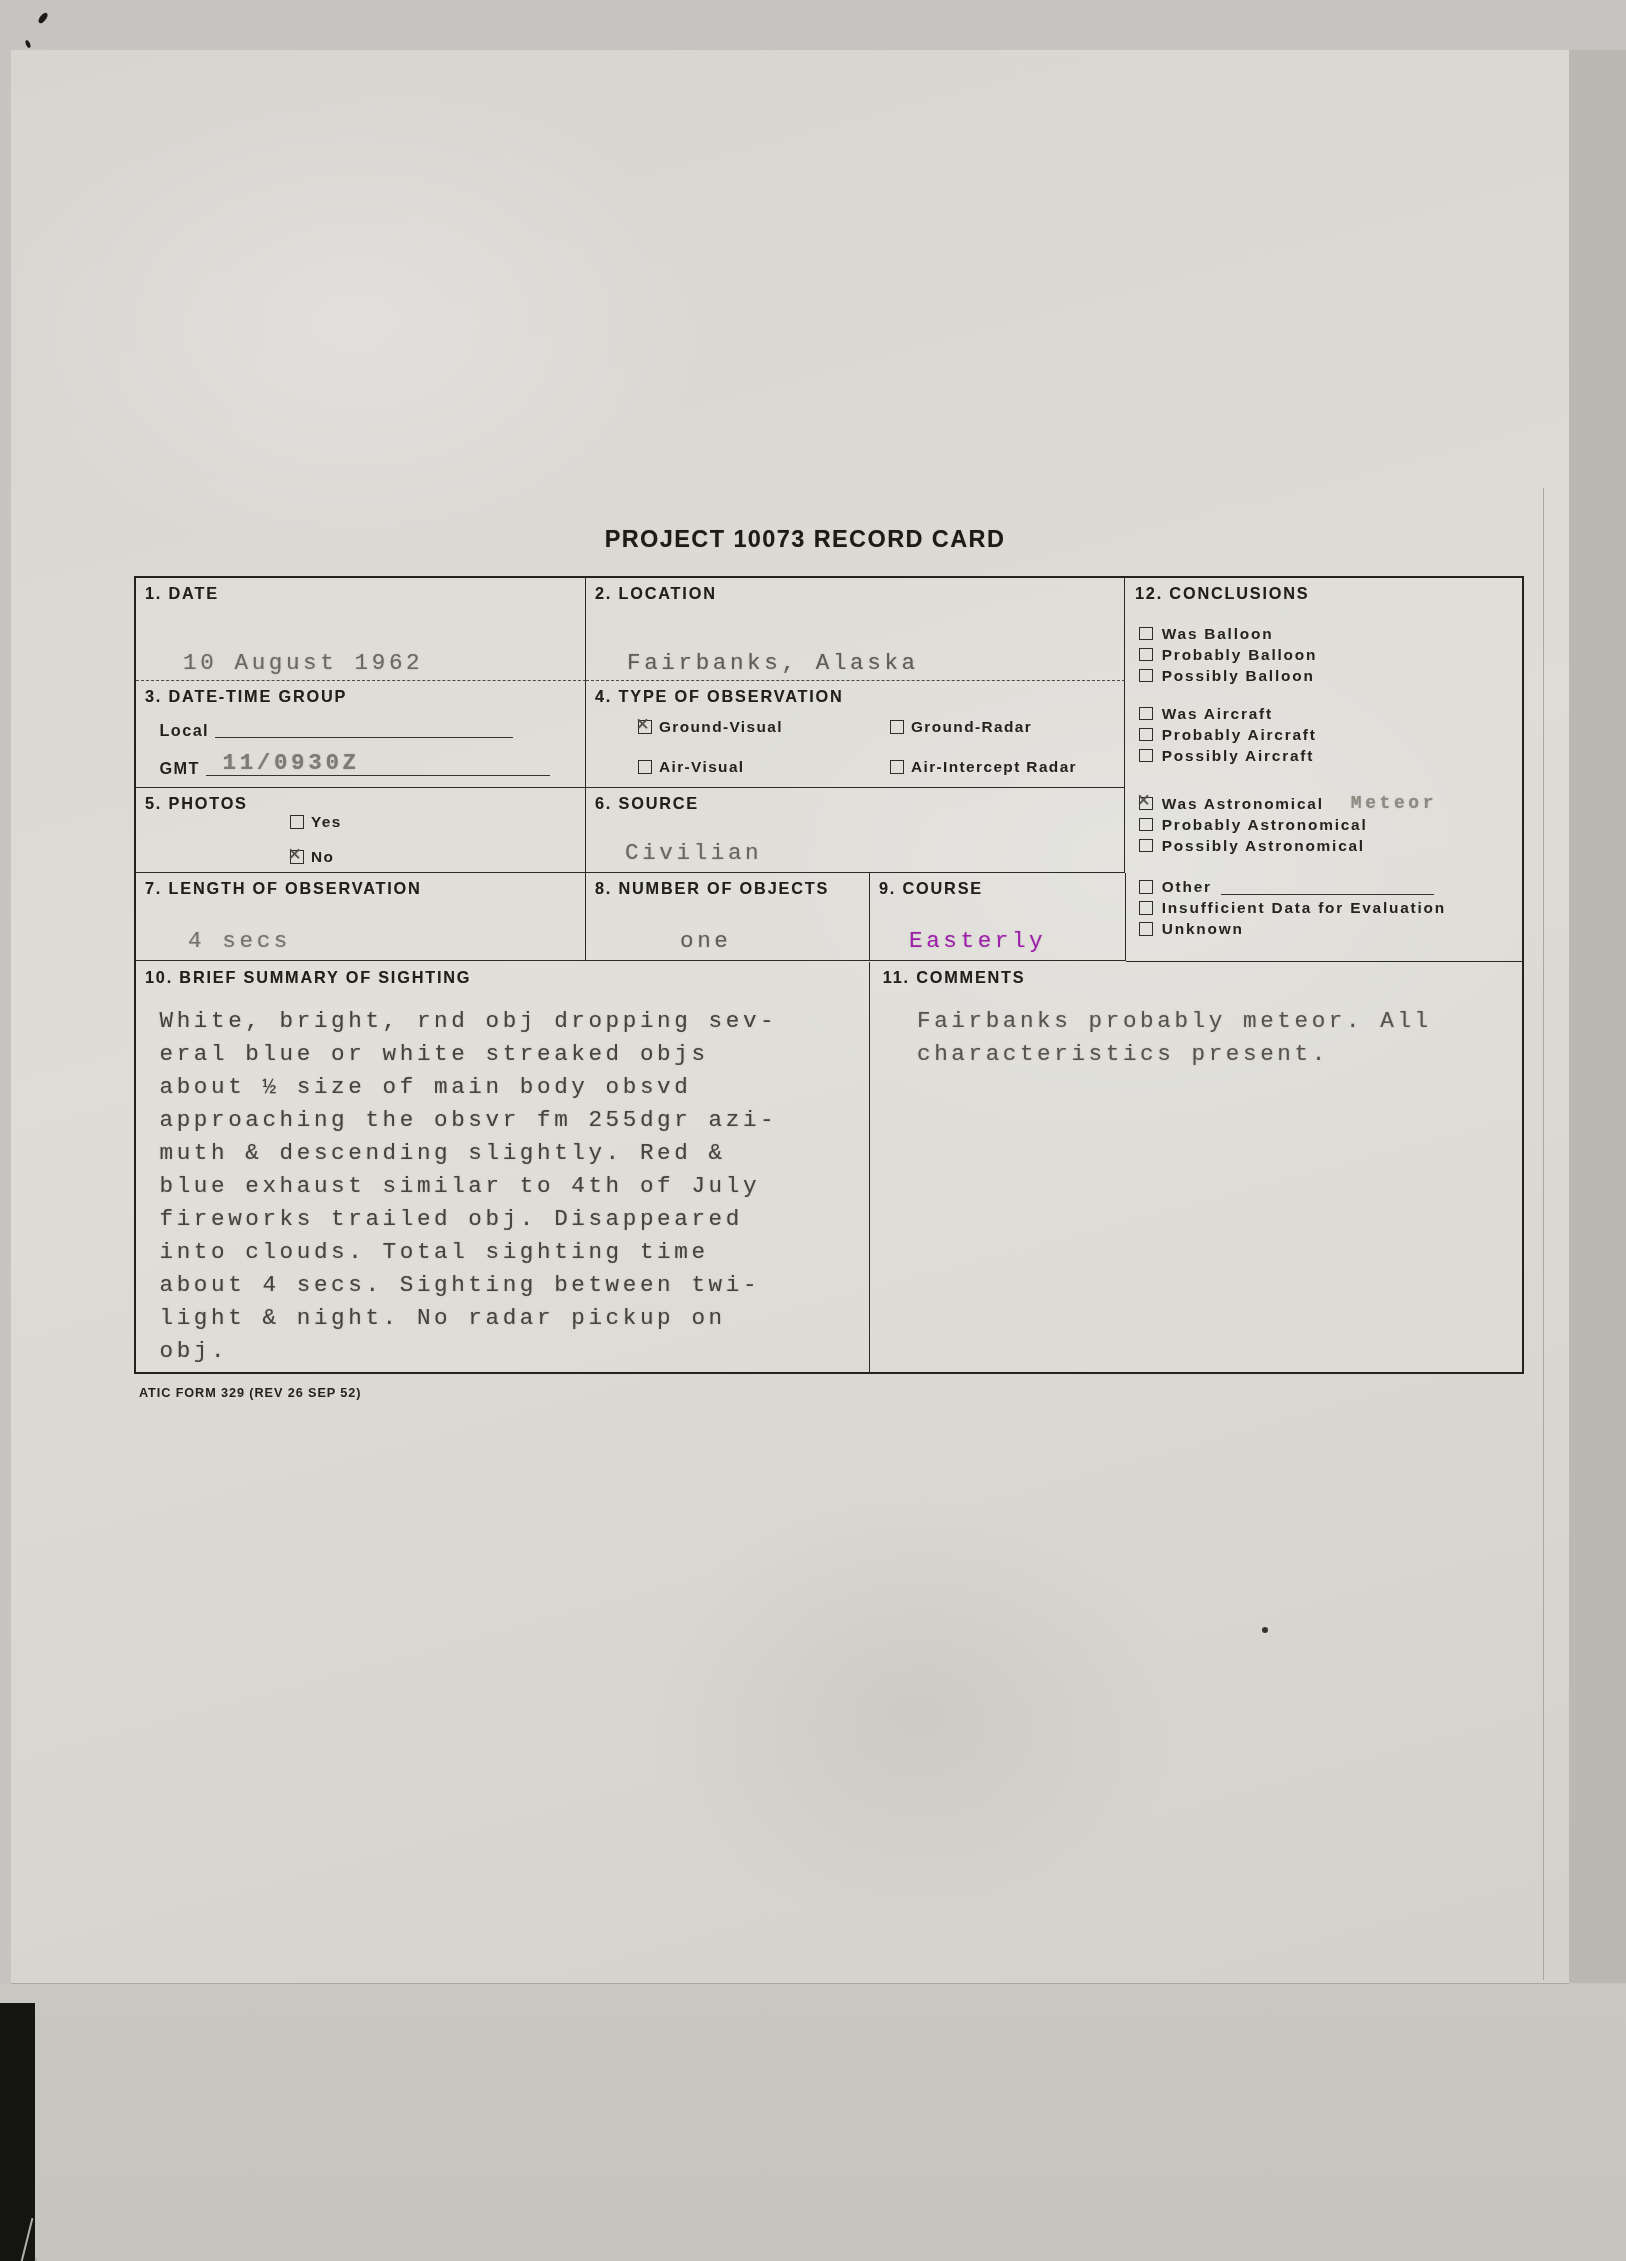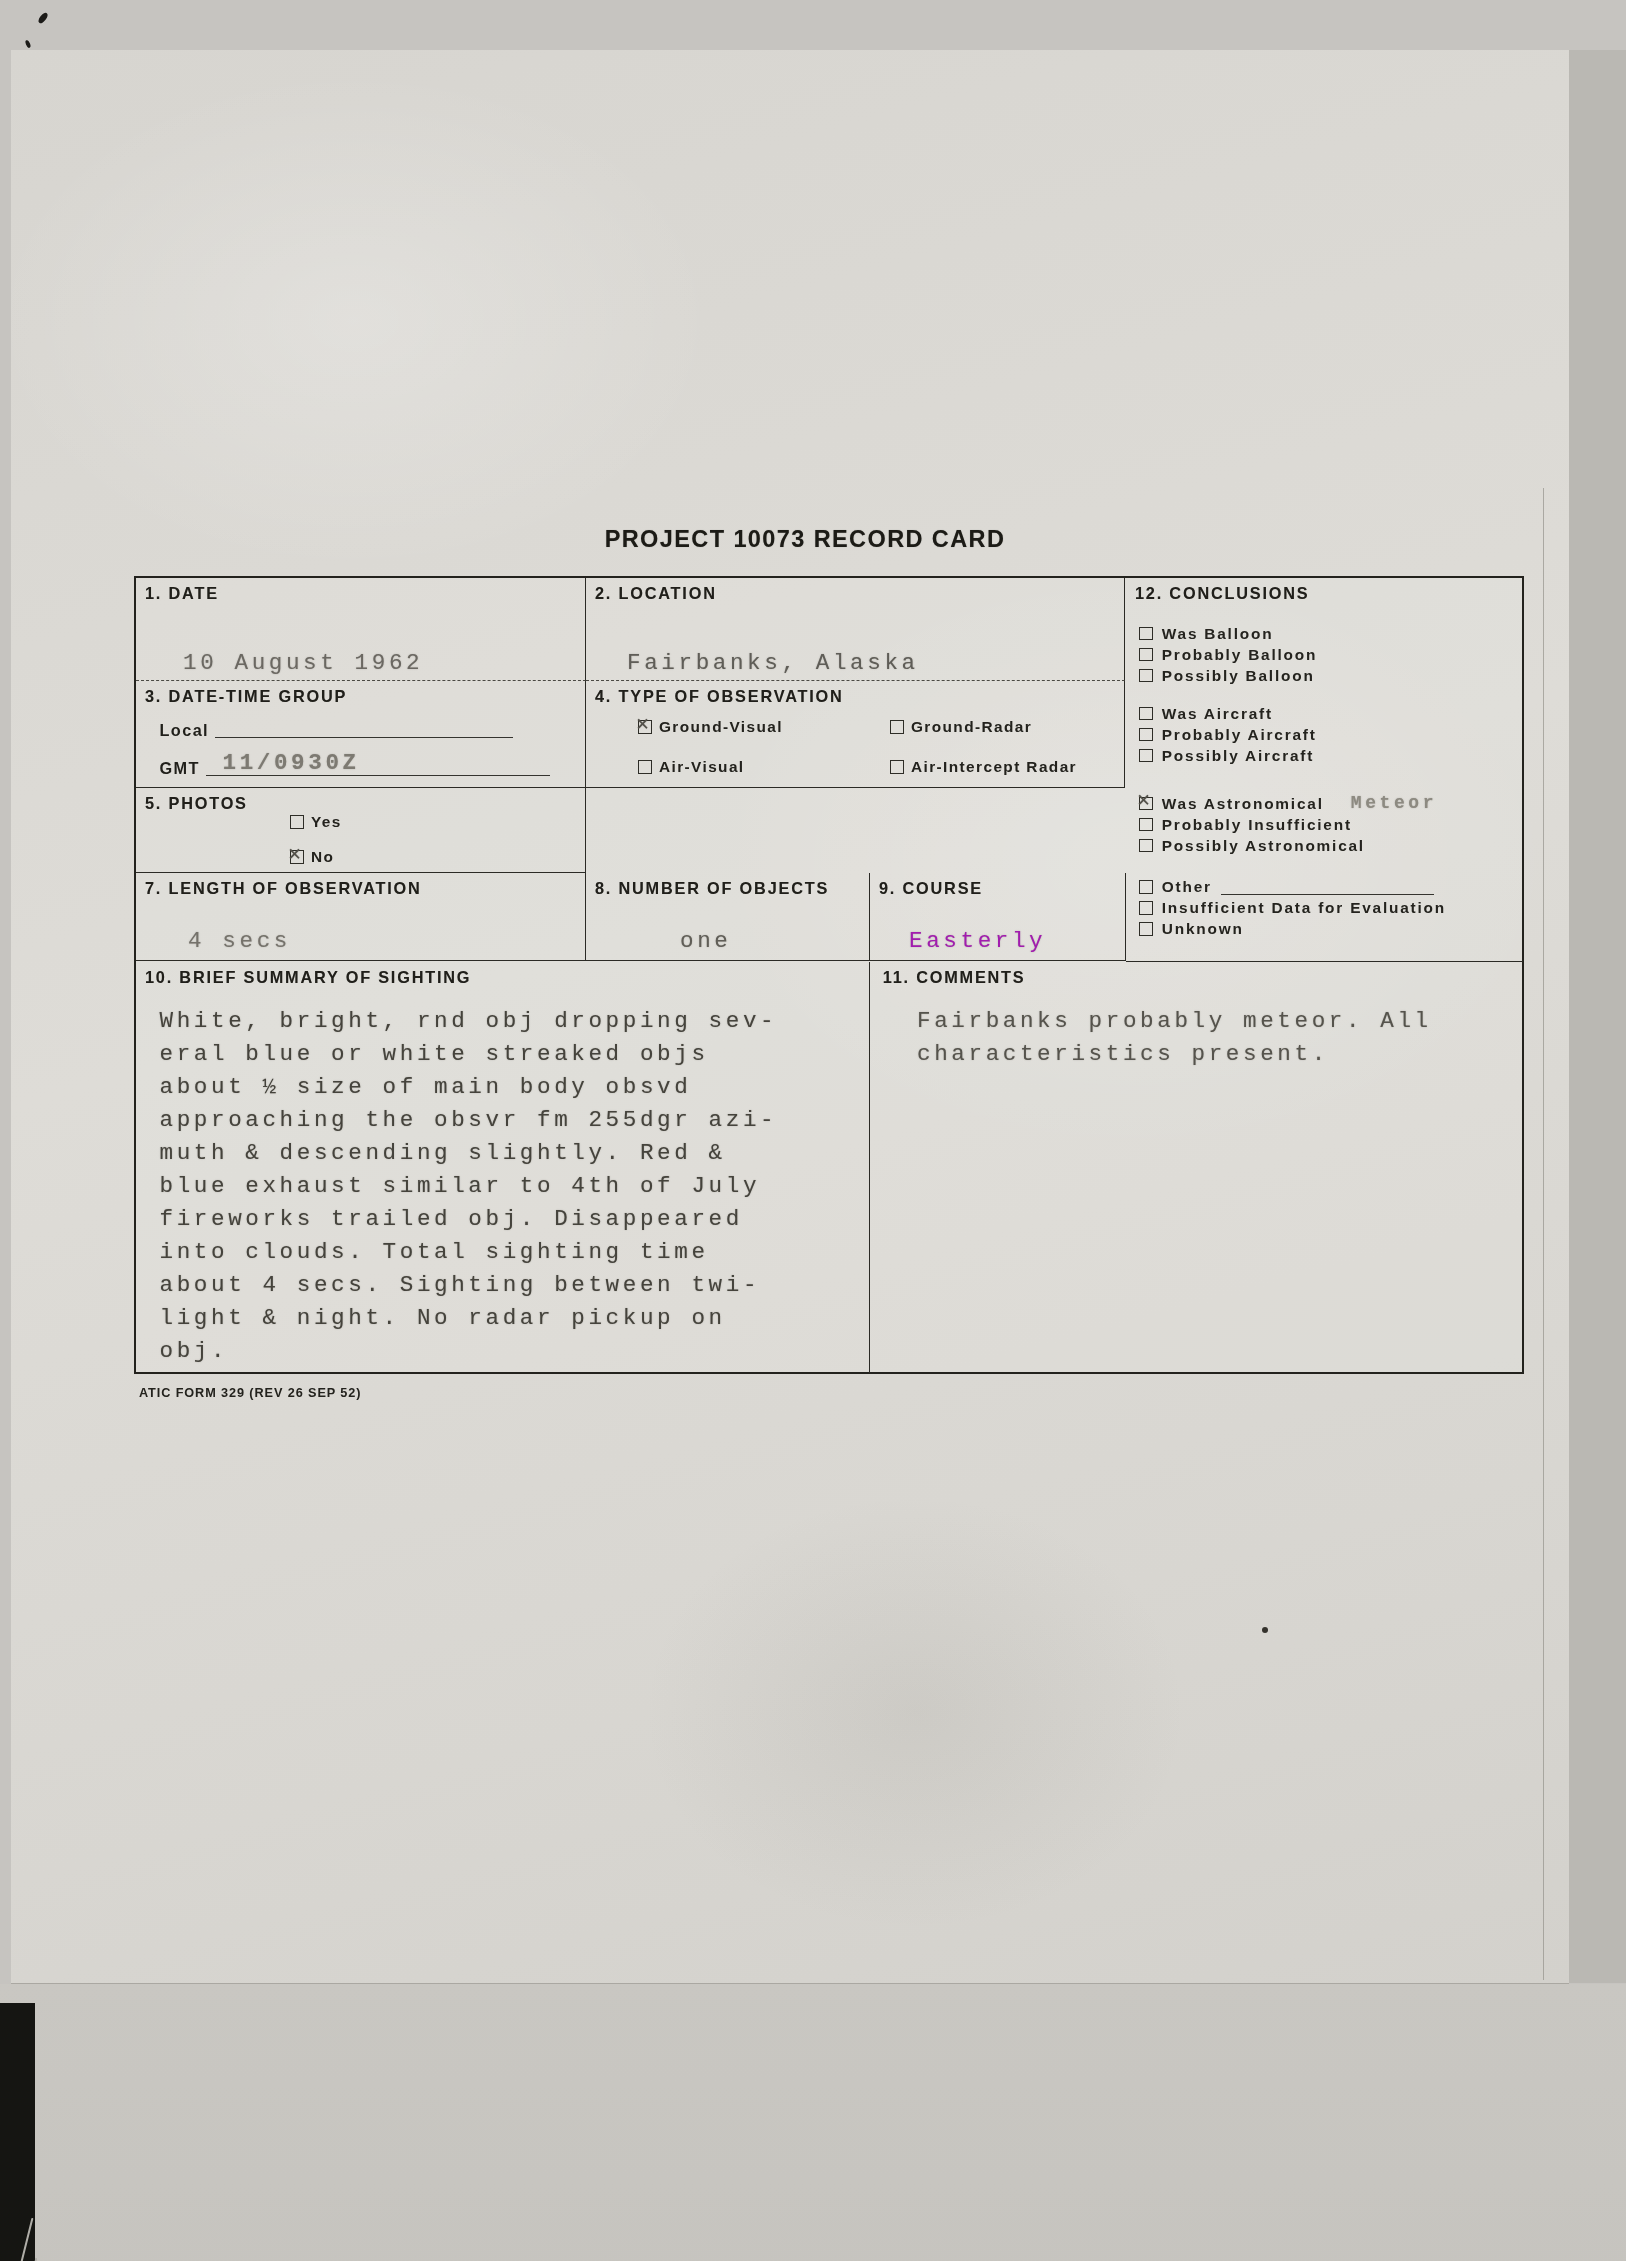--- a/index.html
+++ b/index.html
@@ -141,21 +141,21 @@
           <span class="cbx"></span>
           <span>Possibly Aircraft</span>
         </div>
         <div class="conc-item gap-b">
           <span class="cbx checked"></span>
           <span>Was Astronomical</span>
           <span class="typed" style="margin-left:18px;color:#8d8a81;font-size:18px;">Meteor</span>
         </div>
         <div class="conc-item">
           <span class="cbx"></span>
-          <span>Probably Insufficient</span>
+          <span>Probably Astronomical</span>
         </div>
         <div class="conc-item">
           <span class="cbx"></span>
           <span>Possibly Astronomical</span>
         </div>
         <div class="conc-item gap-c">
           <span class="cbx"></span>
           <span>Other</span>
           <span class="u-line" style="width:213px;"></span>
         </div>
@@ -209,20 +209,24 @@
       <div class="opt" style="left:154px;top:26px;">
         <span class="cbx"></span>
         <span>Yes</span>
       </div>
       <div class="opt" style="left:154px;top:61px;">
         <span class="cbx checked"></span>
         <span>No</span>
       </div>
     </div>
 
+    <div class="cell br bb" style="left:450px;top:210px;width:539px;height:85px;">
+      <div class="label">6. SOURCE</div>
+      <div class="typed" style="position:absolute;left:39px;bottom:6.3px;color:#686660;">Civilian</div>
+    </div>
 
     <div class="cell br bb" style="left:0;top:295px;width:450px;height:88px;">
       <div class="label">7. LENGTH OF OBSERVATION</div>
       <div class="typed" style="position:absolute;left:52px;bottom:6.3px;color:#75726b;">4 secs</div>
     </div>
 
     <div class="cell br bb" style="left:450px;top:295px;width:284px;height:88px;">
       <div class="label">8. NUMBER OF OBJECTS</div>
       <div class="typed" style="position:absolute;left:94px;bottom:6.3px;color:#605e57;">one</div>
     </div>

